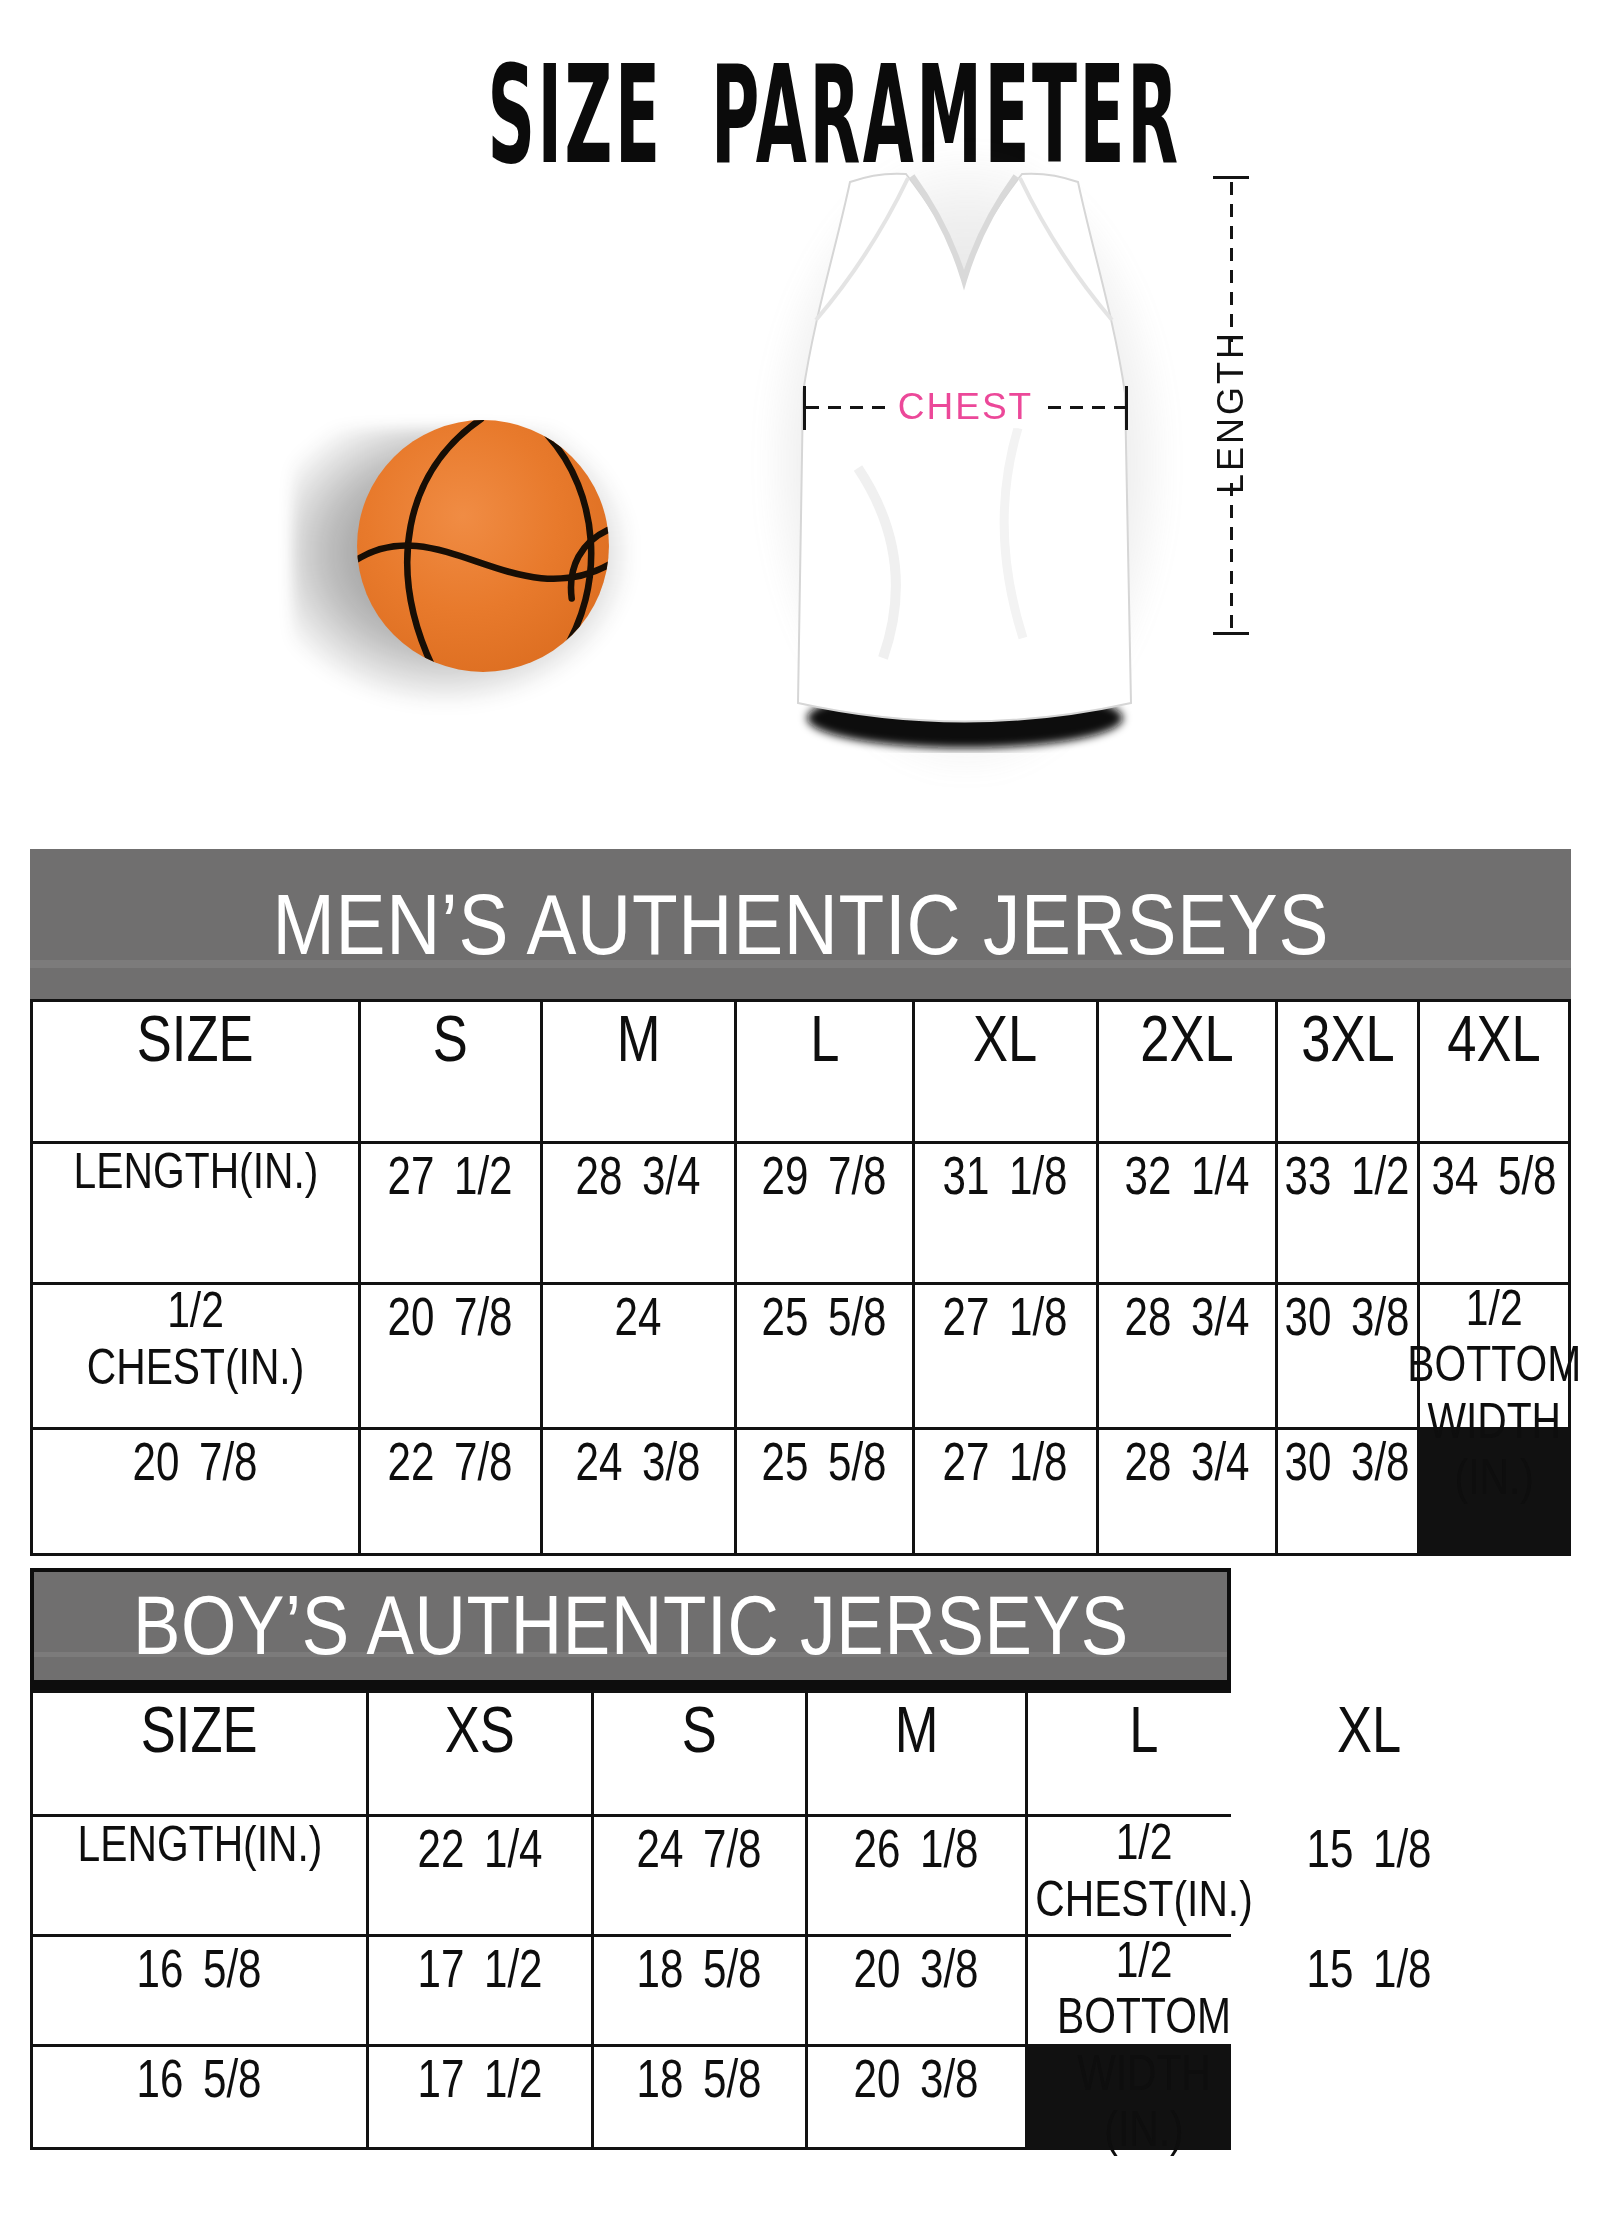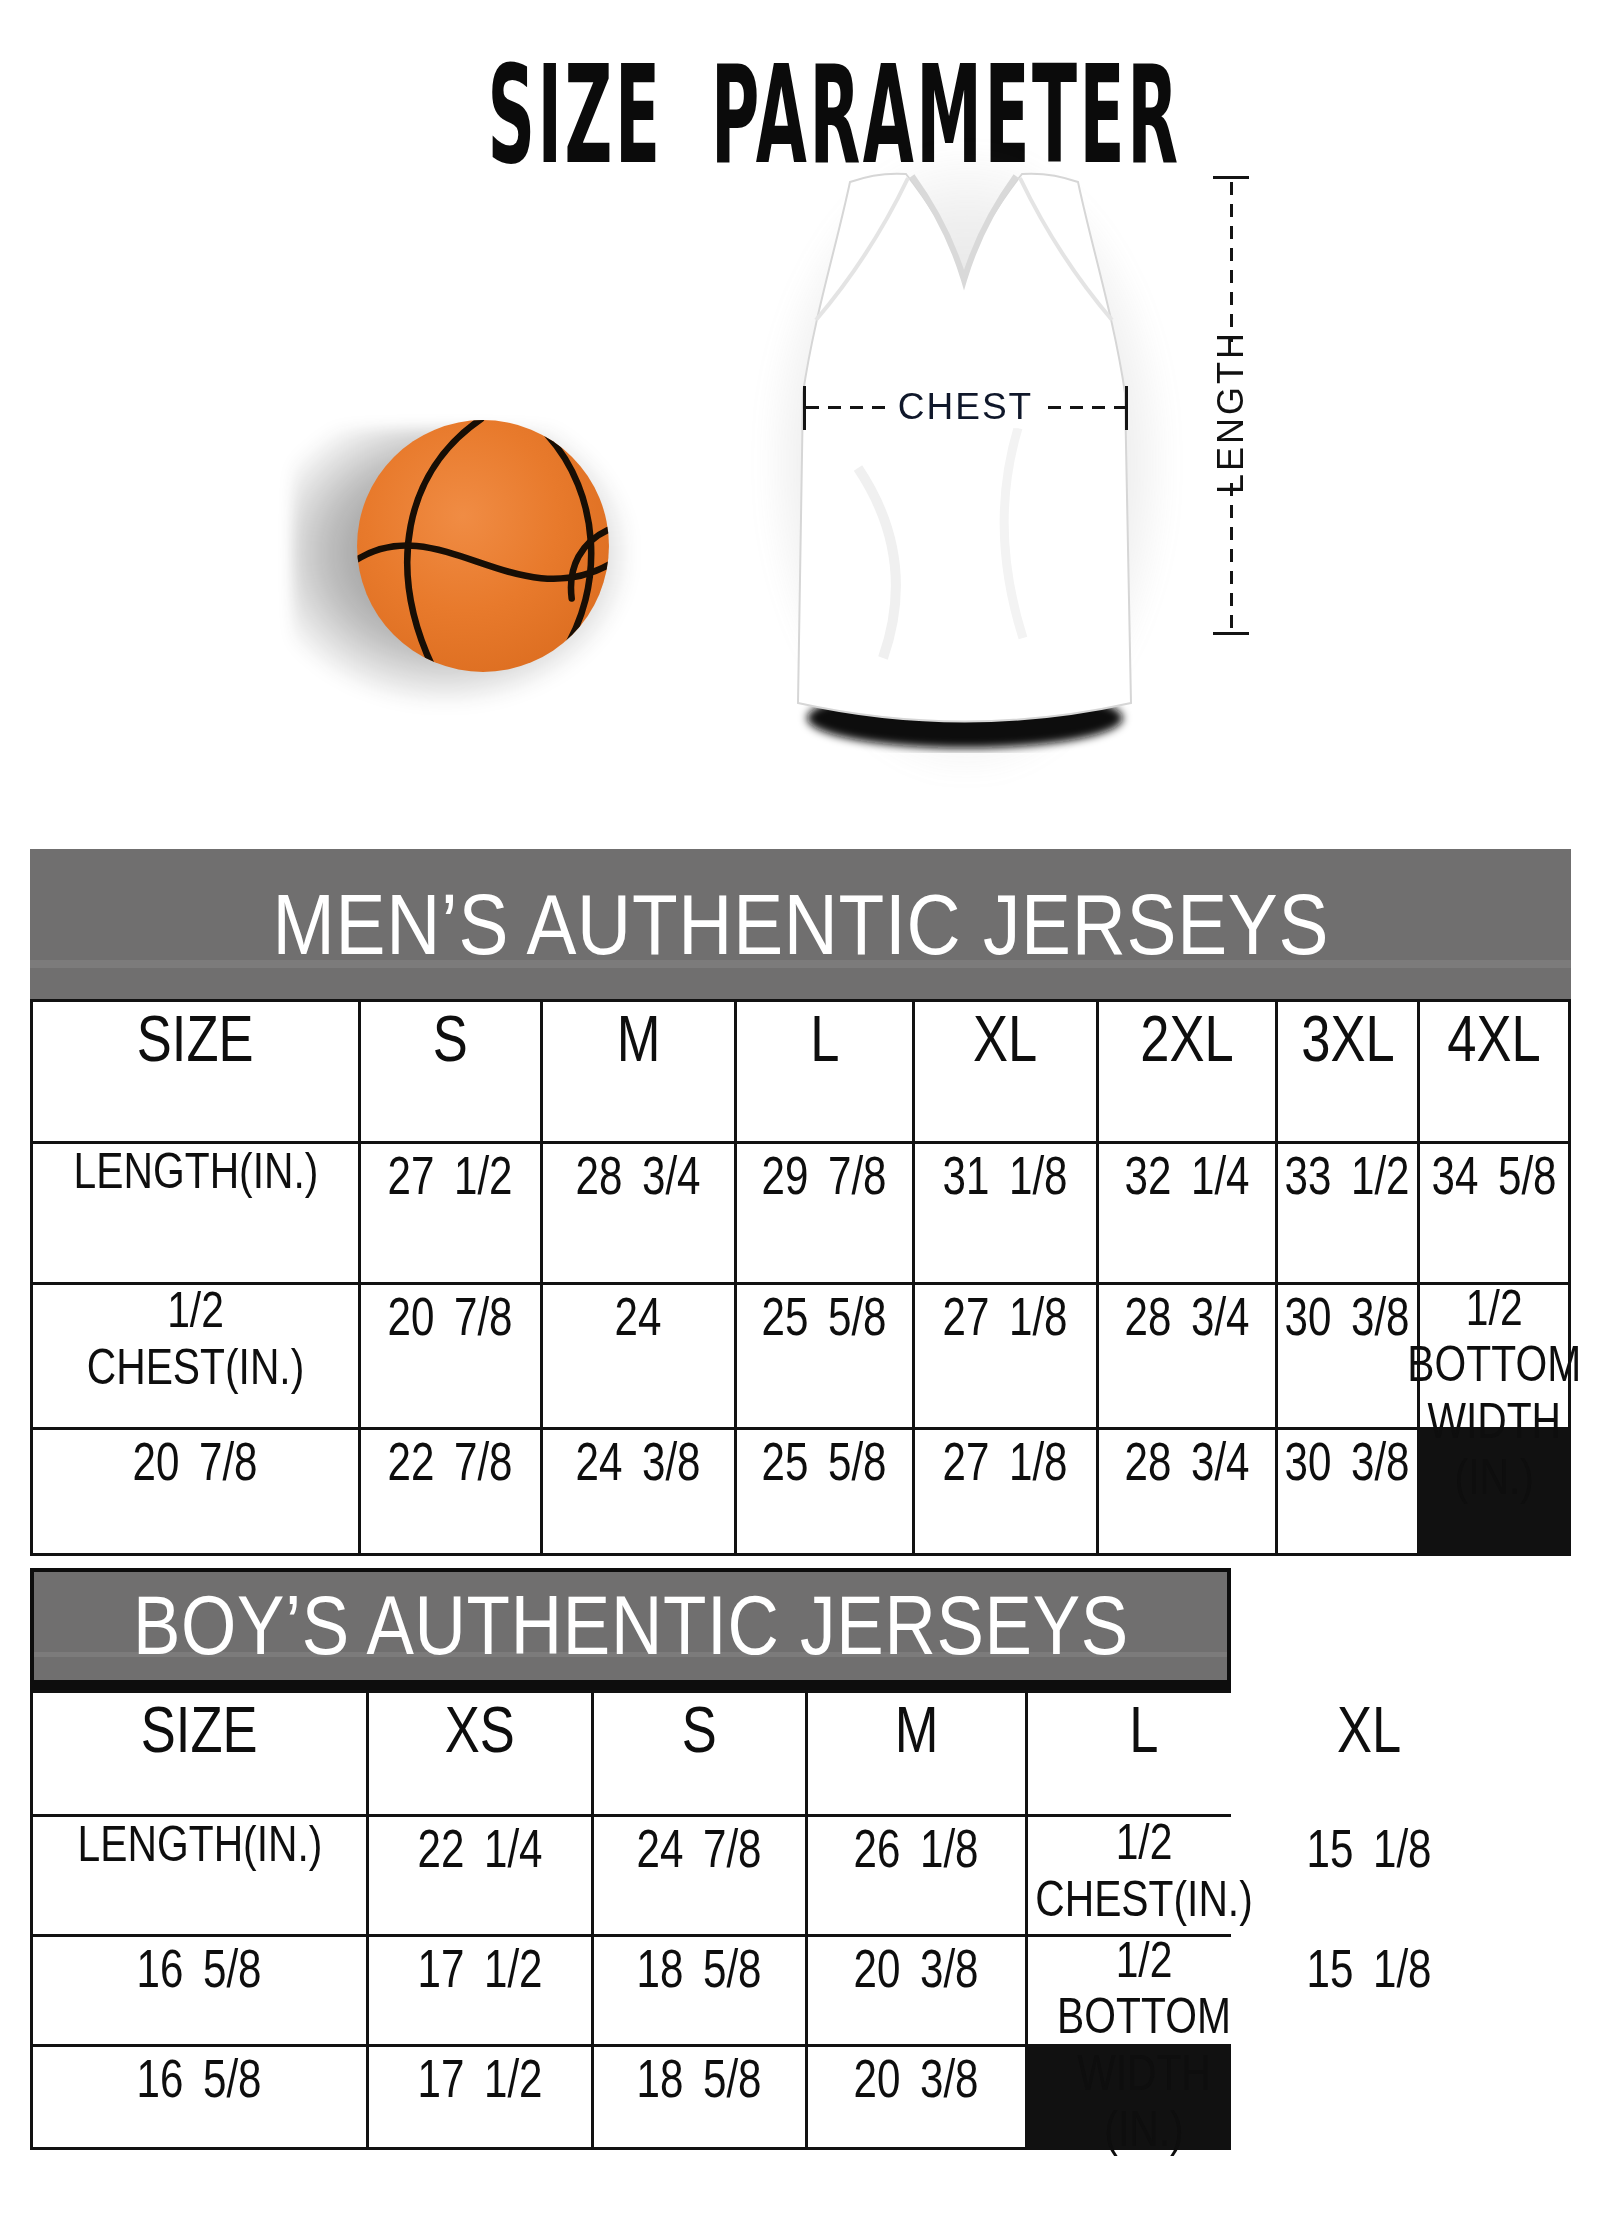--- a/index.html
+++ b/index.html
@@ -36,21 +36,21 @@
   .chest-anno { position:absolute; left:803px; top:386px; width:325px; height:44px; }
   .chest-anno .dash {
     position:absolute; left:3px; right:3px; top:20px; height:3px;
     background:repeating-linear-gradient(to right,#141414 0 13px, transparent 13px 22px);
   }
   .chest-anno .tick { position:absolute; top:0; width:3px; height:44px; background:#141414; }
   .chest-anno .tick.l { left:0; }
   .chest-anno .tick.r { right:0; }
   .chest-anno .lbl {
     position:absolute; left:50%; top:50%; transform:translate(-50%,-52%);
-    background:#ffffff; padding:0 6px; font-size:37px; letter-spacing:2px; color:#0f172a;
+    background:#ffffff; padding:0 6px; font-size:37px; letter-spacing:2px; color:#ec4899;
   }
   
   .len-tick { position:absolute; width:36px; height:3px; background:#141414; left:1213px; }
   .len-dash {
     position:absolute; left:1230px; width:3px;
     background:repeating-linear-gradient(to bottom,#141414 0 13px, transparent 13px 22px);
   }
   .len-lbl {
     position:absolute; left:1231px; top:412px;
     transform:translate(-50%,-50%) rotate(-90deg);

